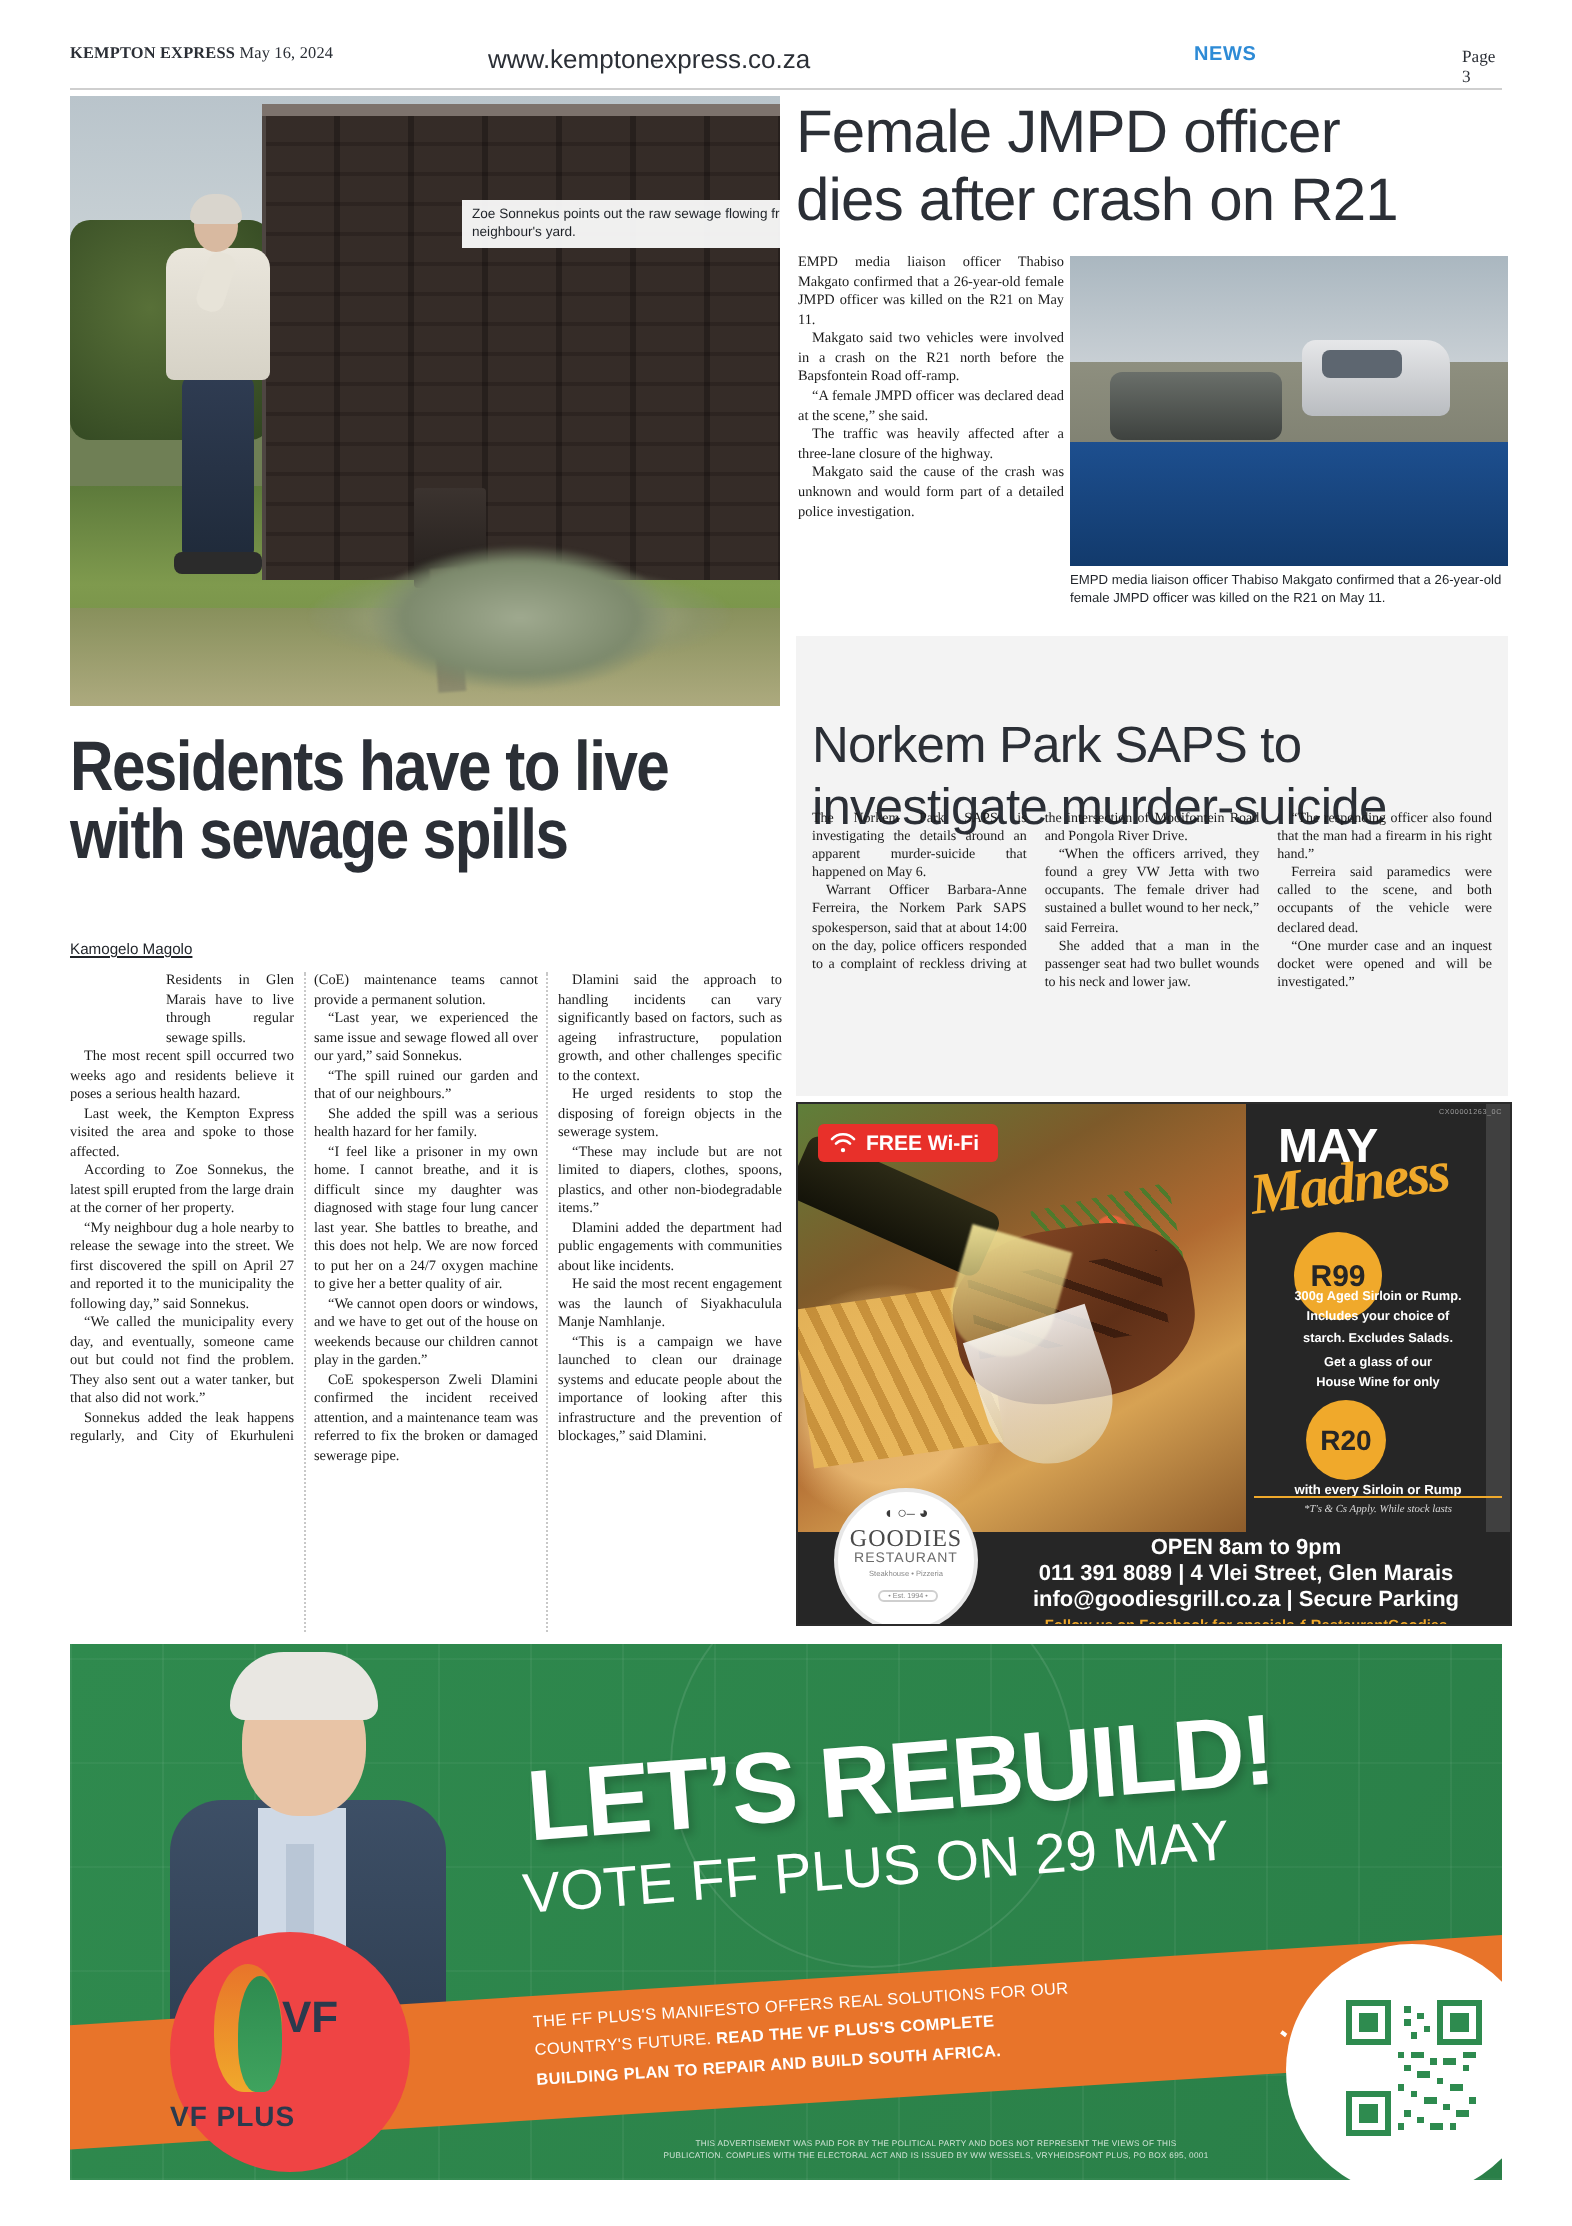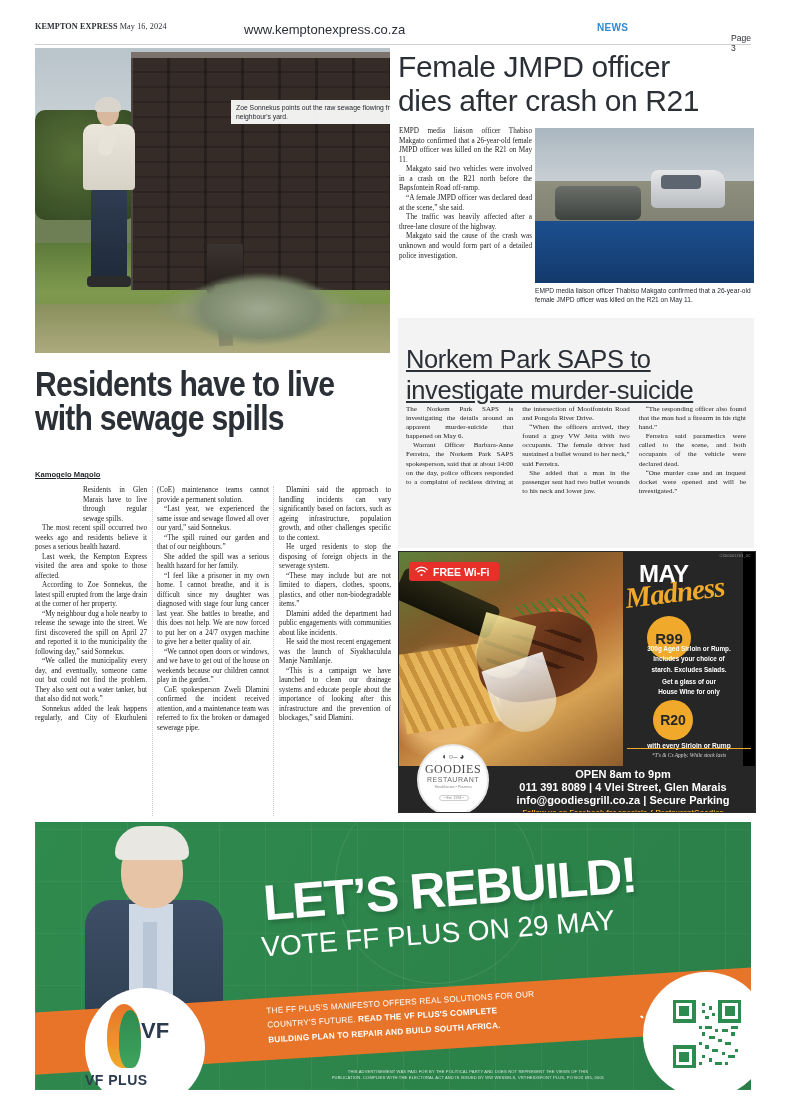--- a/index.html
+++ b/index.html
@@ -12,21 +12,21 @@
   
   .masthead{position:absolute;left:35px;top:22px;width:716px;height:22px;
     border-bottom:1px solid #cfcfcf;display:flex;align-items:flex-start;}
   .mh-left{font-family:Liberation Serif, serif;font-size:8.2px;color:#2b2f36;letter-spacing:.1px;
     white-space:nowrap;}
   .mh-left b{font-weight:700;}
   .mh-center{position:absolute;left:209px;top:0;font-family:"Liberation Sans",sans-serif;
     font-size:13px;color:#2b2f36;}
   .mh-news{position:absolute;left:562px;top:0;font-family:"Liberation Sans",sans-serif;
     font-size:10px;font-weight:700;color:#2e8bd6;letter-spacing:.3px;}
-  .mh-page{position:absolute;left:672px;top:11px;font-family:Liberation Sans, sans-serif;
+  .mh-page{position:absolute;left:672px;top:1px;font-family:Liberation Serif, serif;
     font-size:8.6px;color:#2b2f36;padding-left:24px;}
   .mh-dots{position:absolute;left:292px;top:6px;font-size:7px;color:#b9b9b9;letter-spacing:2px;}
 
   
   .lead-photo{position:absolute;left:35px;top:48px;width:355px;height:305px;overflow:hidden;
     background:#6f7f55;}
   .sky{position:absolute;left:0;top:0;width:100%;height:32%;
     background:linear-gradient(#b9c4cb,#cdd5d8);}
   .wall{position:absolute;left:96px;top:10px;width:262px;height:232px;
     background:
@@ -66,21 +66,21 @@
     background:rgba(255,255,255,.93);font-family:"Liberation Sans",sans-serif;
     font-size:6.8px;line-height:1.35;color:#1f2328;}
 
   
   .lead-head{position:absolute;left:35px;top:367px;width:356px;
     font-family:"Liberation Sans",sans-serif;font-weight:700;font-size:35px;line-height:.98;
     letter-spacing:-.9px;color:#2b2f36;transform:scaleX(.86);transform-origin:left top;}
 
   
   .byline{position:absolute;left:35px;top:470px;font-family:"Liberation Sans",sans-serif;
-    font-size:7.6px;font-weight:700;color:#1f2328;text-decoration:underline;}
+    font-size:7.6px;font-weight:400;color:#1f2328;text-decoration:underline;}
   .lead-cols{position:absolute;left:35px;top:486px;width:356px;height:330px;
     column-count:3;column-gap:10px;column-rule:none;}
   .lead-cols p{margin:0;font-family:"Liberation Serif",serif;font-size:7.2px;line-height:1.32;
     color:#1b1b1b;text-align:justify;text-indent:7px;-webkit-hyphens:auto;hyphens:auto;}
   .lead-cols p.first{text-indent:0;margin-left:48px;}
   .vsep{position:absolute;top:486px;width:0;border-left:1px dotted #c8c8c8;height:330px;}
 
   
   .r-head{position:absolute;font-family:"Liberation Sans",sans-serif;font-weight:400;
     color:#2b2f36;letter-spacing:-.4px;}
@@ -101,29 +101,29 @@
   .rp-car1 .win{position:absolute;left:10px;top:5px;width:40px;height:14px;background:#5d6670;border-radius:4px;}
   .rp-car2{position:absolute;left:20px;top:58px;width:86px;height:34px;border-radius:6px;
     background:linear-gradient(#6a6f6a,#3e423f);}
   .rp-hood{position:absolute;left:0;bottom:0;width:100%;height:40%;
     background:linear-gradient(#1d4f8f,#123a6c);}
   .rp-bar{position:absolute;left:8px;bottom:46px;width:120px;height:7px;background:#d9dde0;border-radius:3px;}
   .r1-cap{position:absolute;left:535px;top:286px;width:219px;
     font-family:"Liberation Sans",sans-serif;font-size:6.6px;line-height:1.42;color:#1f2328;}
 
   .r2-band{position:absolute;left:398px;top:318px;width:356px;height:230px;background:#f3f3f3;}
-  .r2-head{left:406px;top:344px;width:342px;font-size:25.5px;line-height:1.2;text-decoration:underline;}
+  .r2-head{left:406px;top:358px;width:342px;font-size:25.5px;line-height:1.2;}
   .r2-cols{position:absolute;left:406px;top:405px;width:340px;height:135px;
     column-count:3;column-gap:9px;}
   .r2-cols p{margin:0;font-family:"Liberation Serif",serif;font-size:7px;line-height:1.3;
     color:#1b1b1b;text-align:justify;text-indent:7px;}
   .r2-cols p.first{text-indent:0;}
 
   
-  .ad{position:absolute;left:398px;top:551px;width:356px;height:260px;background:#000000;overflow:hidden;
+  .ad{position:absolute;left:398px;top:551px;width:356px;height:260px;background:#404040;overflow:hidden;
     border:1px solid #2b2b2b;}
   .ad-photo{position:absolute;left:0;top:0;width:224px;height:214px;
     background:
       radial-gradient(circle at 70% 30%,#e4633a 0 8px,rgba(0,0,0,0) 9px),
       radial-gradient(circle at 20% 70%,rgba(255,214,140,.6) 0 40px,rgba(0,0,0,0) 60px),
       linear-gradient(150deg,#5f7f3a 0%,#7d5a2a 28%,#b06a31 52%,#d7a253 72%,#8d5c2b 100%);}
   .ad-steak{position:absolute;left:78px;top:62px;width:120px;height:86px;border-radius:42% 38% 44% 40%;
     background:linear-gradient(150deg,#8a4b26,#5e2f17 60%,#7c4222);transform:rotate(-9deg);}
   .ad-steak:after{content:"";position:absolute;left:10px;top:18px;width:96px;height:40px;
     background:repeating-linear-gradient(28deg,rgba(30,12,6,.55) 0 4px,rgba(0,0,0,0) 4px 16px);}
@@ -210,21 +210,21 @@
     font-weight:400;font-size:28px;color:#fff;letter-spacing:0;transform:rotate(-4.4deg);}
   .vf-band{position:absolute;left:-20px;top:168px;width:760px;height:62px;background:#e8742a;
     transform:rotate(-3.6deg);}
   .vf-band-text{position:absolute;left:232px;top:170px;width:400px;
     font-family:"Liberation Sans",sans-serif;font-size:8.2px;line-height:1.75;color:#fff;
     transform:rotate(-3.6deg);letter-spacing:.2px;}
   .vf-band-text b{font-weight:700;}
   .vf-arrow{position:absolute;left:604px;top:186px;width:60px;height:24px;transform:rotate(-4deg);}
   .vf-white{position:absolute;left:608px;top:150px;width:126px;height:126px;border-radius:50%;background:#fff;}
   .vf-qr{position:absolute;left:638px;top:178px;width:68px;height:68px;}
-  .vf-logo{position:absolute;left:50px;top:166px;width:120px;height:120px;border-radius:50%;background:#ffffff;}
+  .vf-logo{position:absolute;left:50px;top:144px;width:120px;height:120px;border-radius:50%;background:#ef4444;}
   .vfl-flame{position:absolute;left:22px;top:16px;width:34px;height:64px;border-radius:50% 50% 44% 44%;
     background:linear-gradient(#e8742a,#f0a92b);}
   .vfl-flame2{position:absolute;left:34px;top:22px;width:22px;height:58px;border-radius:50% 50% 40% 40%;
     background:linear-gradient(#2e8b4f,#3fa35e);}
   .vfl-vf{position:absolute;left:56px;top:30px;font-family:"Liberation Sans",sans-serif;
     font-weight:700;font-size:22px;color:#2b3a4d;}
   .vfl-name{position:absolute;left:0;top:84px;width:120px;
     font-family:"Liberation Sans",sans-serif;font-weight:700;font-size:14px;color:#2b3a4d;letter-spacing:.5px;}
   .vf-disclaimer{position:absolute;left:150px;bottom:8px;width:566px;text-align:center;
     font-family:"Liberation Sans",sans-serif;font-size:4.1px;line-height:1.6;color:#cfe3d5;

